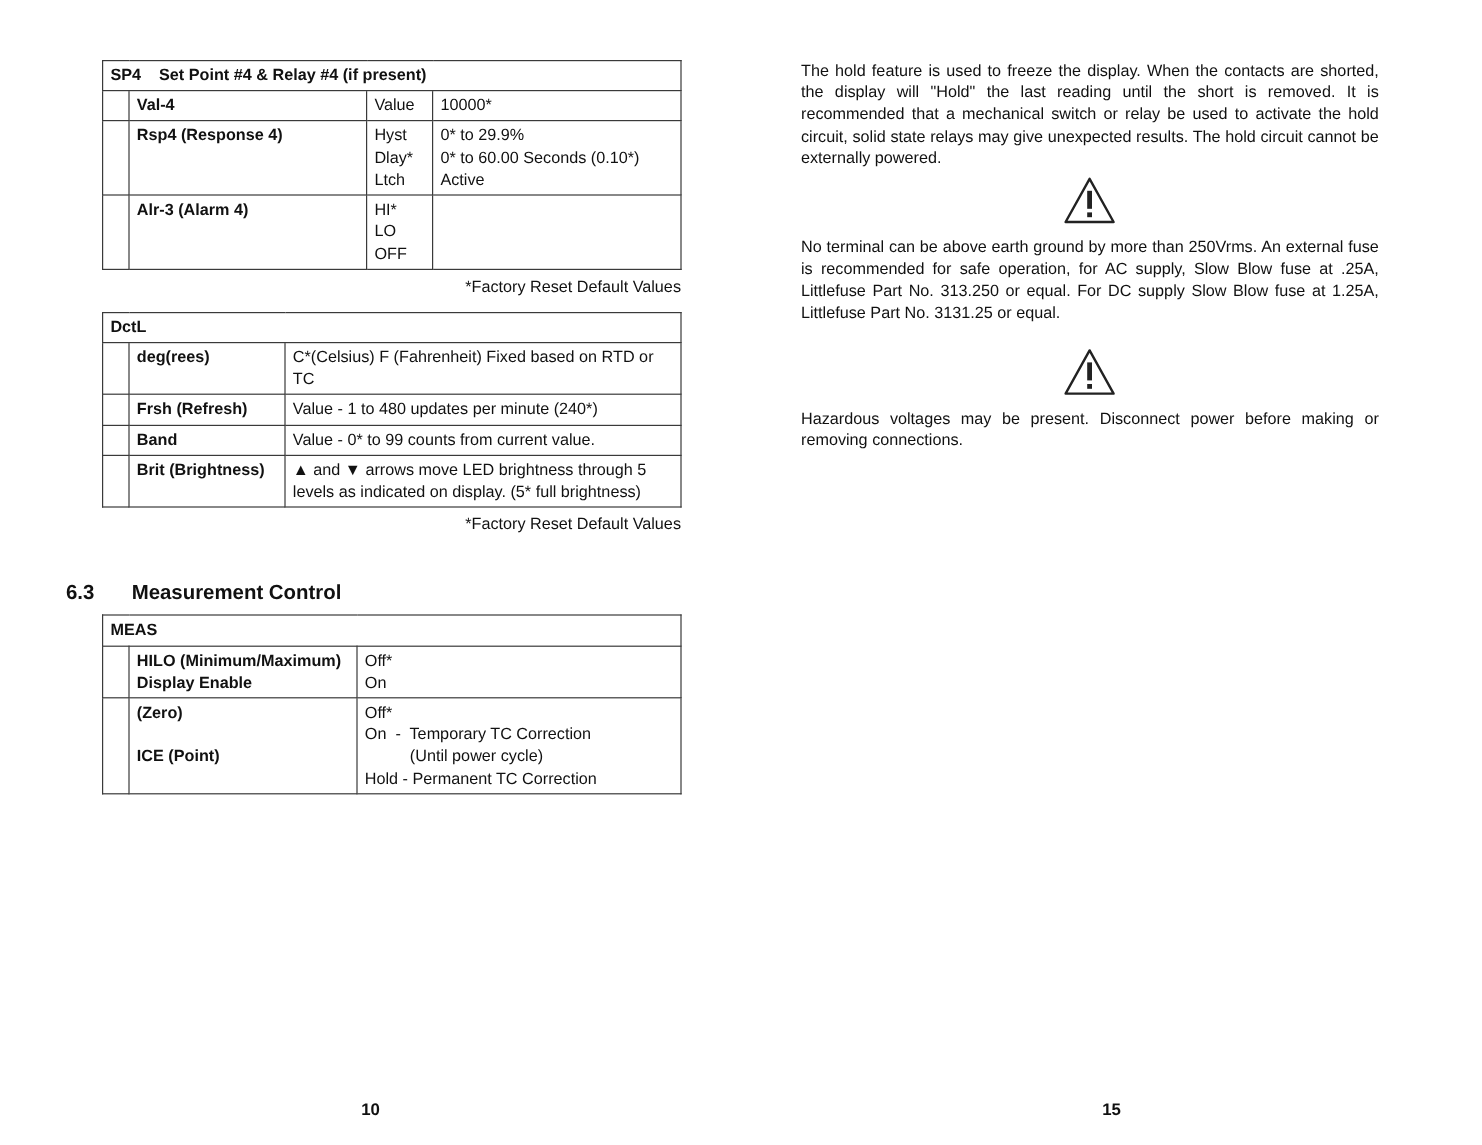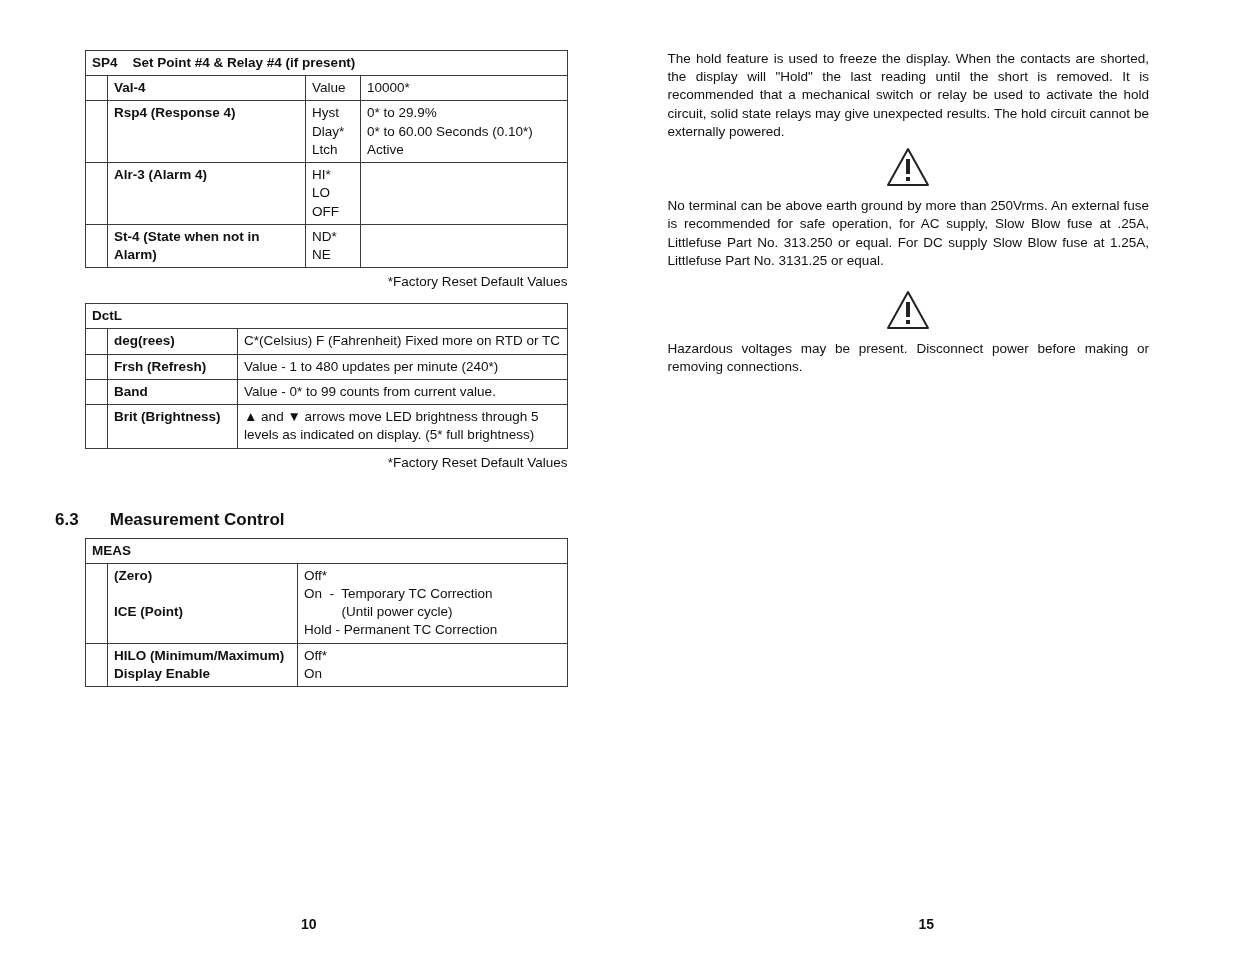--- a/index.html
+++ b/index.html
@@ -111,42 +111,35 @@
 Active</td>
       </tr>
       <tr>
         <td class="indent-col"></td>
         <td class="c1"><b>Alr-3 (Alarm 4)</b></td>
         <td class="c2" style="white-space:pre-line">HI*
 LO
 OFF</td>
         <td></td>
       </tr>
-      <tr>
-        <td class="indent-col"></td>
-        <td class="c1"><b>St-4 (State when not in Alarm)</b></td>
-        <td class="c2" style="white-space:pre-line">ND*
-NE</td>
-        <td></td>
-      </tr>
     </tbody>
       </table>
 
     <div class="note">*Factory Reset Default Values</div>
 
 
     <table style="margin-top:4px">
       <tbody>
           <tr class="hdr-row">
             <td colspan="3">DctL</td>
           </tr>
       <tr>
         <td class="indent-col"></td>
         <td class="d1"><b>deg(rees)</b></td>
-        <td>C*(Celsius)  F (Fahrenheit) Fixed more on RTD or TC</td>
+        <td>C*(Celsius)  F (Fahrenheit) Fixed based on RTD or TC</td>
       </tr>
       <tr>
         <td class="indent-col"></td>
         <td class="d1"><b>Frsh (Refresh)</b></td>
         <td>Value - 1 to 480 updates per minute (240*)</td>
       </tr>
       <tr>
         <td class="indent-col"></td>
         <td class="d1"><b>Band</b></td>
         <td>Value - 0* to 99 counts from current value.</td>
@@ -166,37 +159,37 @@
     <div class="sec-head">
       <span class="num">6.3</span>
       <span>Measurement Control</span>
     </div>
 
     <table style="margin-top:6px">
       <tbody>
           <tr class="hdr-row">
             <td colspan="3">MEAS</td>
           </tr>
+      <tr>
+        <td class="indent-col"></td>
+        <td class="m1"><b>HILO (Minimum/Maximum) Display Enable</b></td>
+        <td style="white-space:pre">Off*
+On</td>
+      </tr>
       <tr>
         <td class="indent-col"></td>
         <td class="m1">
           <b>(Zero)</b><br><br>
           <b>ICE (Point)</b>
         </td>
         <td style="white-space:pre">Off*
 On  -  Temporary TC Correction
           (Until power cycle)
 Hold - Permanent TC Correction</td>
       </tr>
-      <tr>
-        <td class="indent-col"></td>
-        <td class="m1"><b>HILO (Minimum/Maximum) Display Enable</b></td>
-        <td style="white-space:pre">Off*
-On</td>
-      </tr>
     </tbody>
       </table>
 
     <div class="pagenum pagenum-left">10</div>
   </div>
 
   <div class="page page-right">
 
     <div class="body-text"> The hold feature is used to freeze the display. When the contacts are shorted, the display will "Hold" the last reading until the short is removed. It is recommended that a mechanical switch or relay be used to activate the hold circuit, solid state relays may give unexpected results. The hold circuit cannot be externally powered.</div>
 

